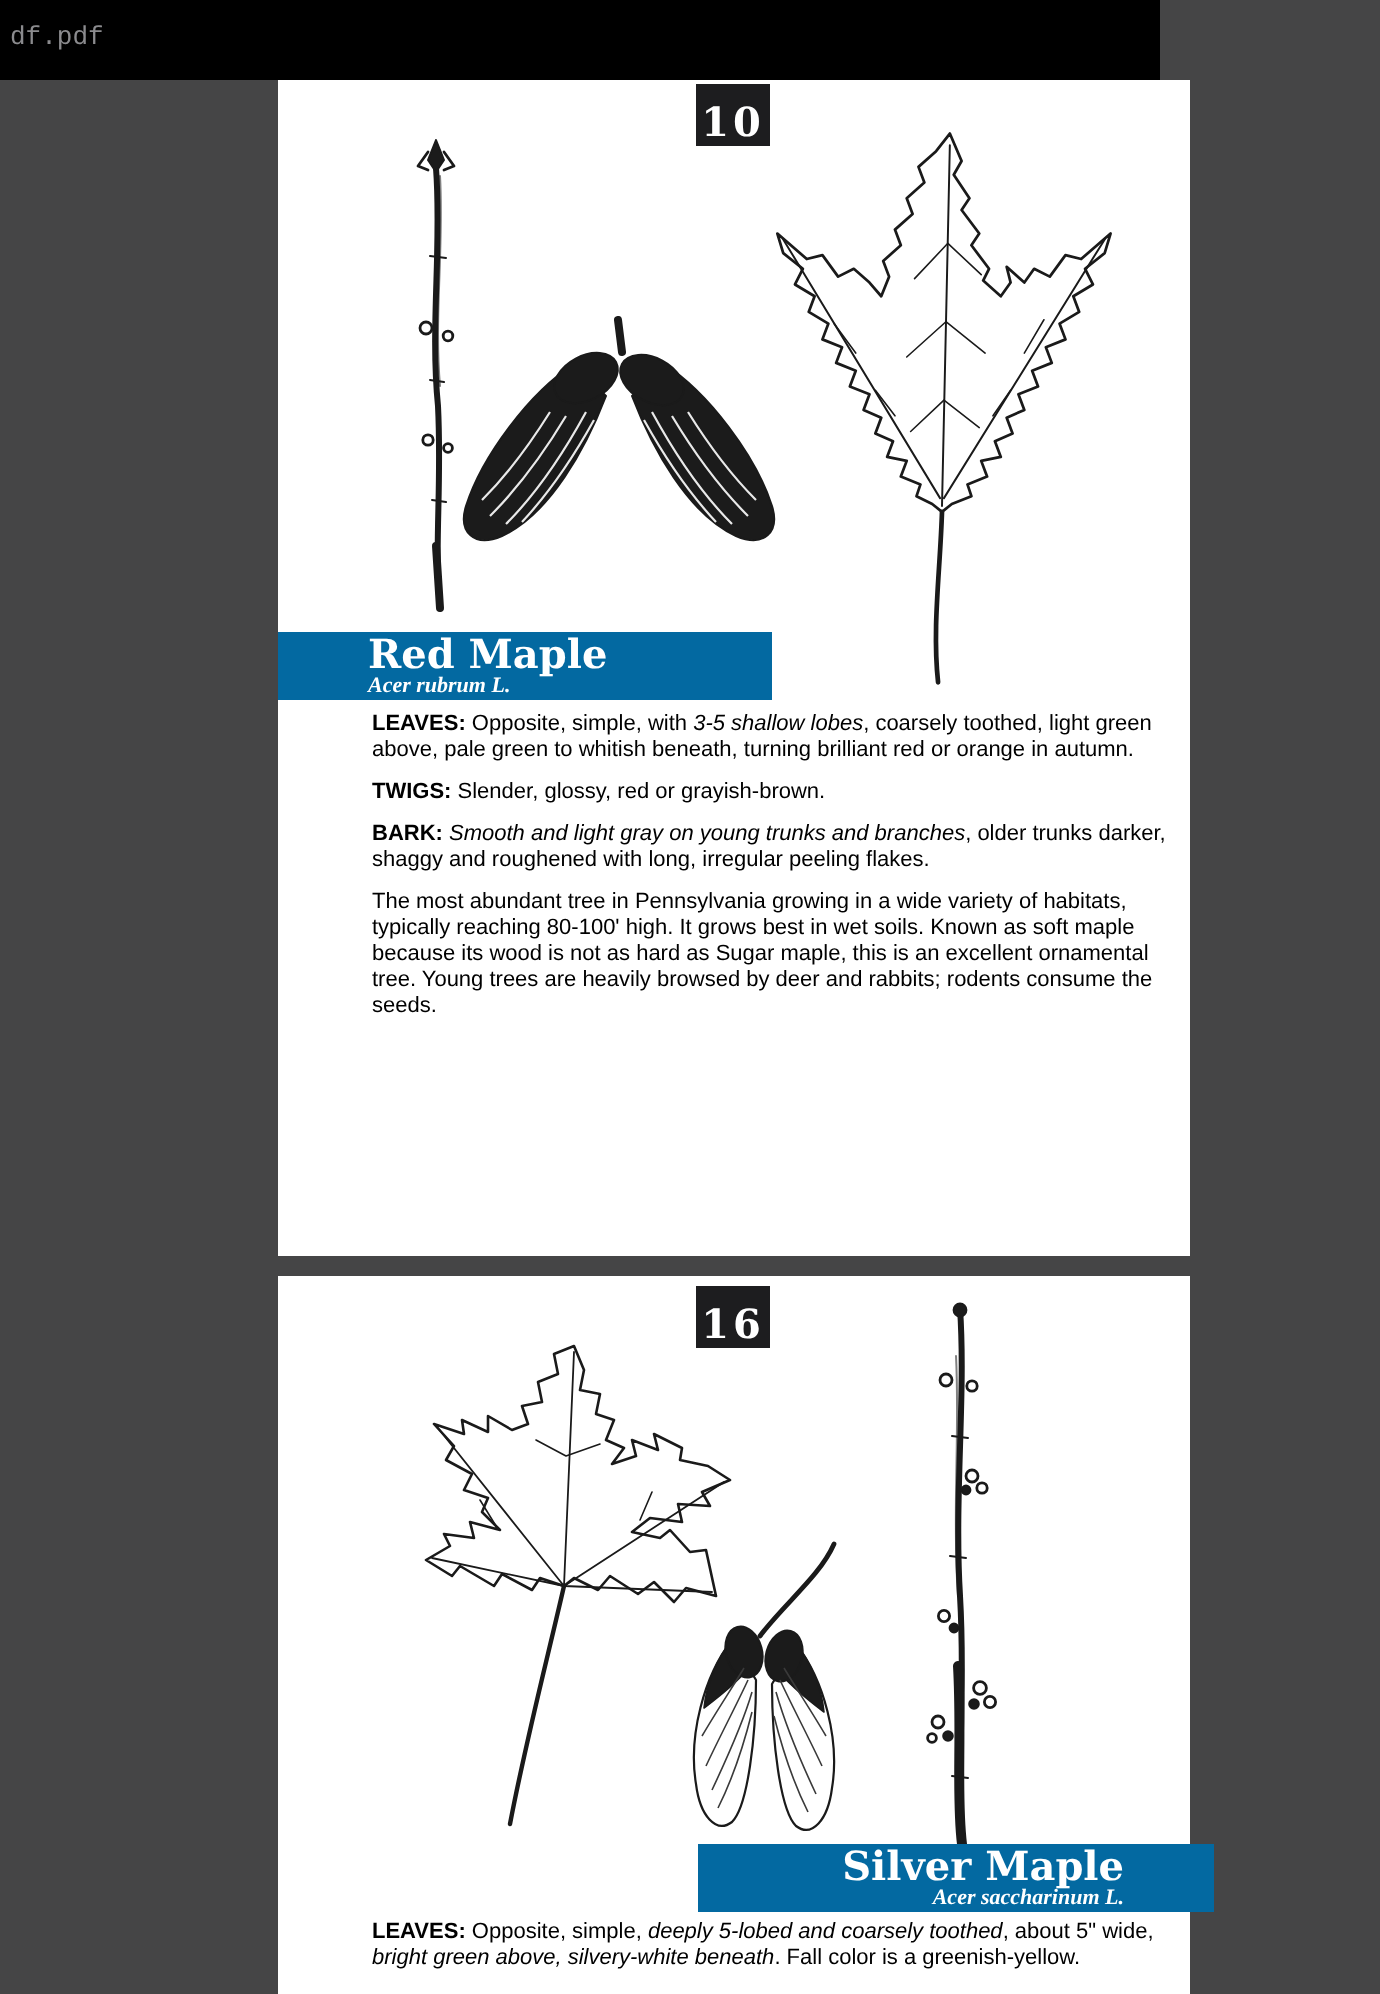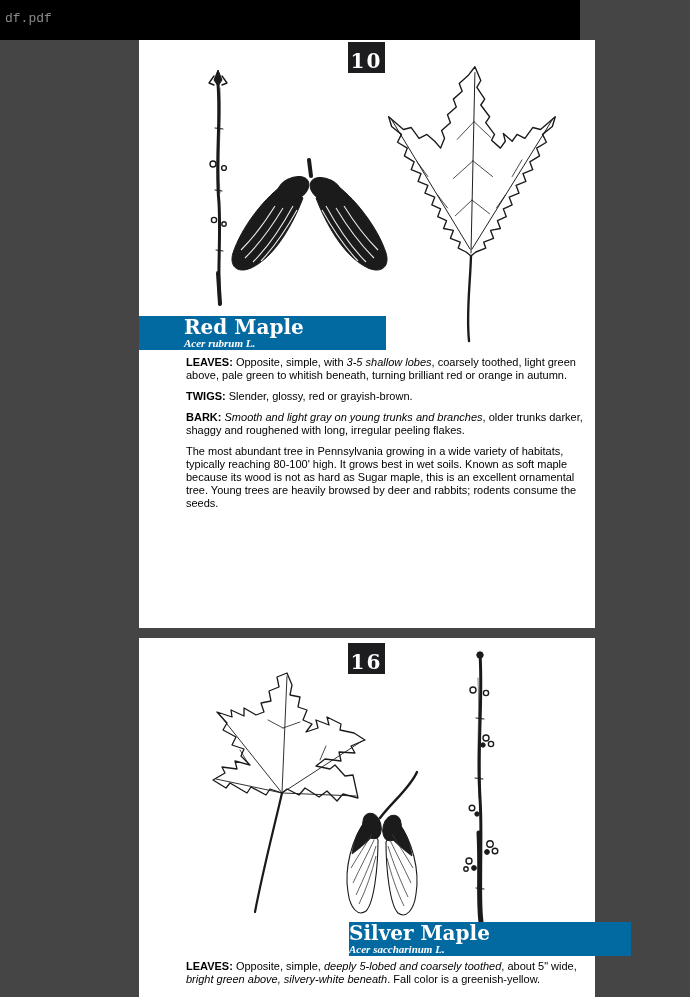--- a/index.html
+++ b/index.html
@@ -15,21 +15,21 @@
 
   .badge { position:absolute; width:37px; height:31px; background:#1d1d1f; color:#fff;
            font-family:"DejaVu Serif",serif; font-weight:bold; font-size:20px; letter-spacing:2px;
            display:flex; align-items:flex-end; justify-content:center; z-index:3; }
   .badge-10 { left:209px; top:2px; }
   .badge-11 { left:209px; top:5px; }
 
   .banner { position:absolute; height:34px; background:#0369a1; color:#fff;
             display:flex; flex-direction:column; justify-content:center; z-index:4; }
   .banner-left  { left:0; top:276px; width:247px; padding-left:45px; align-items:flex-start; }
-  .banner-right { left:210px; top:284px; width:282px; padding-right:45px; }
+  .banner-right { left:210px; top:284px; width:258px; padding-right:45px; align-items:flex-end; }
   .banner-title { font-family:"DejaVu Serif",serif; font-weight:bold; font-size:20px; line-height:20px; white-space:nowrap; }
   .banner-latin { font-size:11px; font-weight:bold; font-style:italic; line-height:12px; white-space:nowrap;font-family:Liberation Serif, serif; }
 
   .textblock { position:absolute; left:47px; width:402px; font-size:11px; line-height:13px; color:#000; z-index:2; }
   .textblock-1 { top:316px; }
   .textblock-2 { top:322px; }
   .textblock p { margin-bottom:8px; }
   .seg-bold { font-weight:bold; }
   .seg-italic { font-style:italic; }
 

